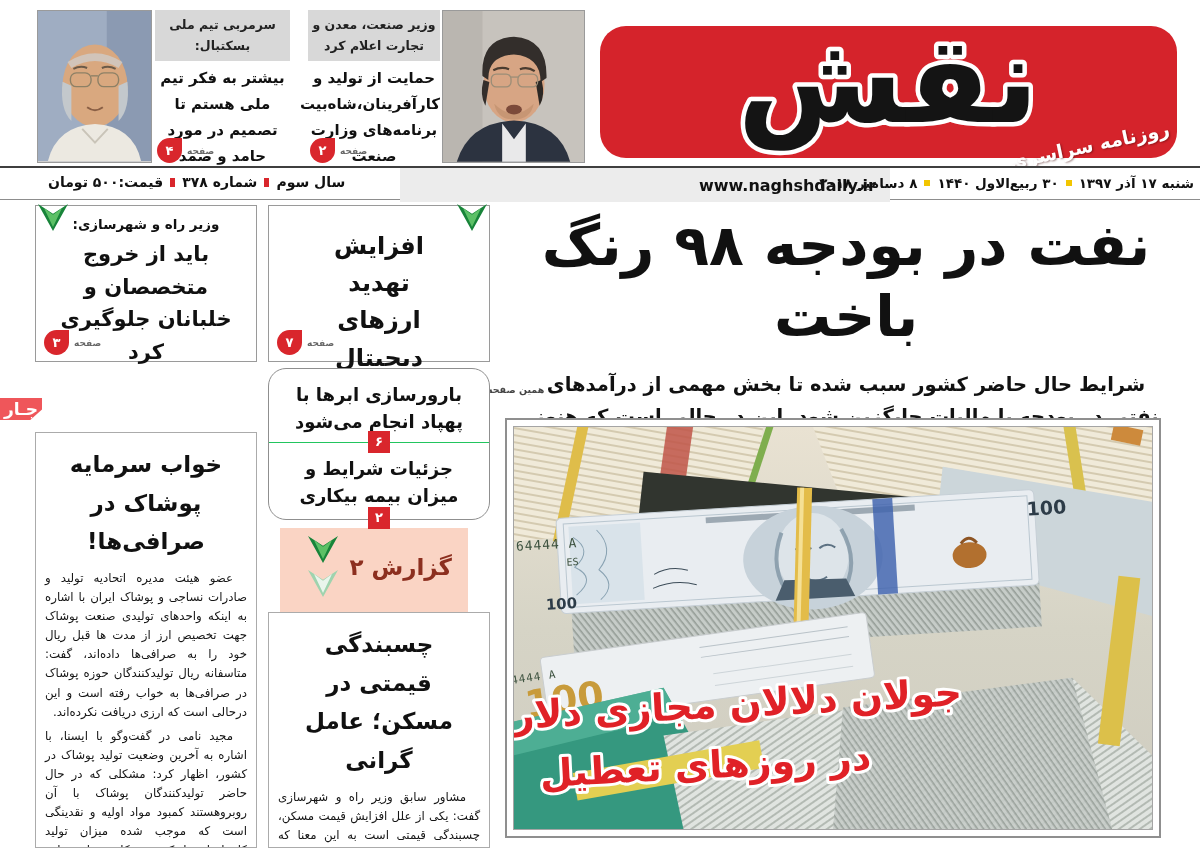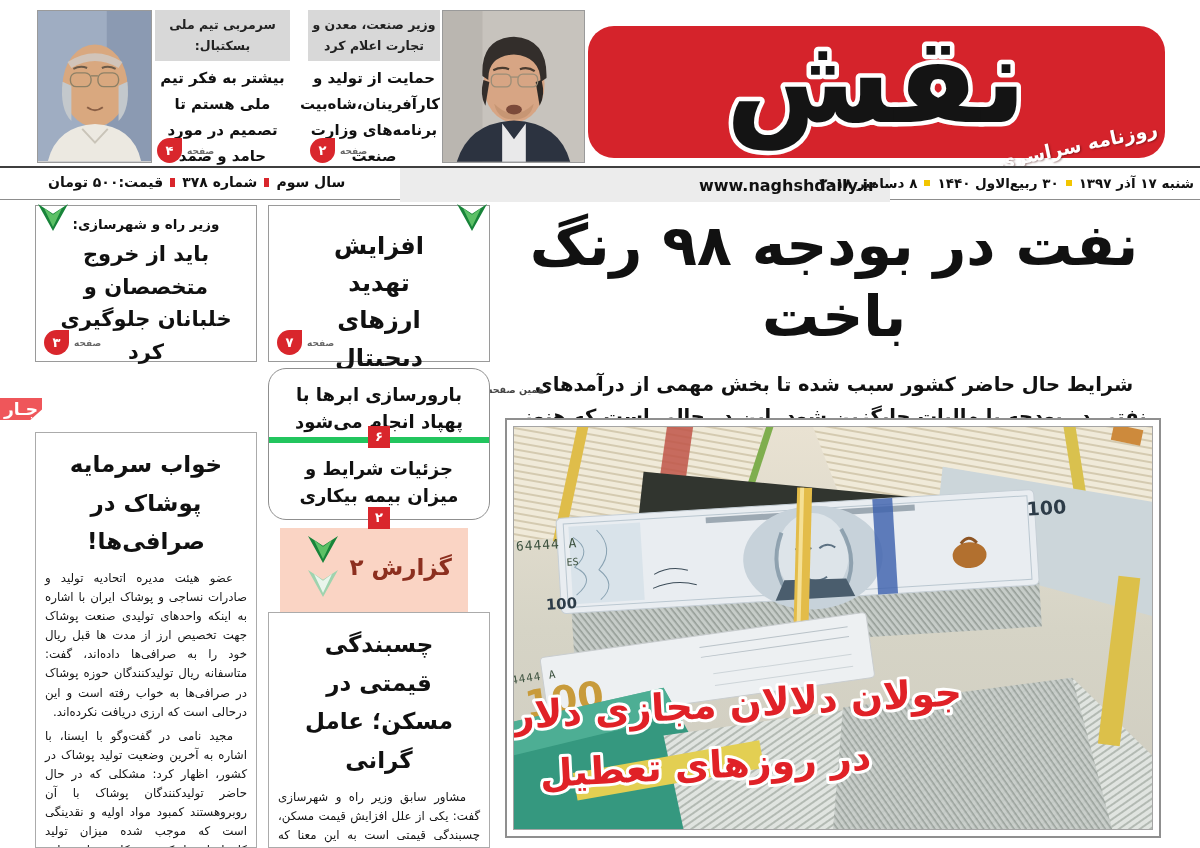--- a/index.html
+++ b/index.html
@@ -1,18 +1,18 @@
 <!DOCTYPE html>
 <html lang="fa" dir="rtl"><head>
 <meta charset="utf-8">
 <style>
   html,body{margin:0;padding:0;background:#fff;}
   .page{position:relative;width:1200px;height:848px;background:#fff;overflow:hidden;
         font-family:"DejaVu Sans",sans-serif;direction:rtl;color:#111;}
-  .abs{position:absolute;}
+  .abs{position:absolute;margin-left:12px;}
 
   
   .story{position:absolute;top:10px;height:153px;}
   .sphoto{position:absolute;top:0;height:153px;border:1px solid #9a9a9a;box-sizing:border-box;overflow:hidden;background:#cfcfcf;}
   .scol{position:absolute;top:0;height:153px;}
   .kicker{background:#d8d8d8;font-weight:bold;font-size:12.5px;text-align:center;
           padding:5px 3px;line-height:1.65;color:#222;}
   .hl-sm{font-weight:bold;font-size:15px;text-align:center;line-height:1.72;margin-top:5px;}
   .pbadge{position:absolute;bottom:0;left:2px;display:flex;align-items:center;gap:5px;}
   .plbl{font-size:9px;color:#666;font-weight:bold;}
@@ -51,21 +51,21 @@
   .lead{left:498px;top:200px;width:672px;}
   .leadhl{font-size:57px;font-weight:bold;text-align:center;margin:10px 0 16px;line-height:1.25;}
   .standfirst{font-size:19.5px;font-weight:bold;text-align:center;line-height:1.66;width:636px;margin:0 auto;}
   .samepage{position:absolute;left:487px;top:384px;font-size:9.5px;font-weight:bold;color:#444;}
 
   
   .briefs{position:absolute;left:268px;top:368px;width:222px;height:152px;border:1px solid #8f8f8f;
           border-radius:18px;box-sizing:border-box;background:#fff;}
   .brief{position:relative;height:74px;text-align:center;font-weight:bold;font-size:18px;
          line-height:1.5;padding-top:12px;box-sizing:border-box;}
-  .brief.first{border-bottom:6px solid #22c55e;}
+  .brief.first{border-bottom:1px solid #22c55e;}
   .sqbadge{position:absolute;bottom:-11px;left:50%;transform:translateX(-50%);width:22px;height:22px;
            background:#d9262c;color:#fff;font-size:13px;font-weight:bold;display:flex;
            align-items:center;justify-content:center;z-index:3;}
 
   
   .rheader{position:absolute;background:#fad4c4;}
   .rlabel{position:absolute;right:16px;color:#8c2f1f;font-weight:bold;font-size:23px;}
   .rbox{position:absolute;border:1px solid #ababab;background:#fff;box-sizing:border-box;overflow:hidden;}
   .rhl{font-weight:bold;text-align:center;line-height:1.68;font-size:23px;margin:12px auto 4px;}
   .rbody{font-size:11.8px;line-height:1.62;text-align:justify;padding:4px 9px 0;color:#151515;}

